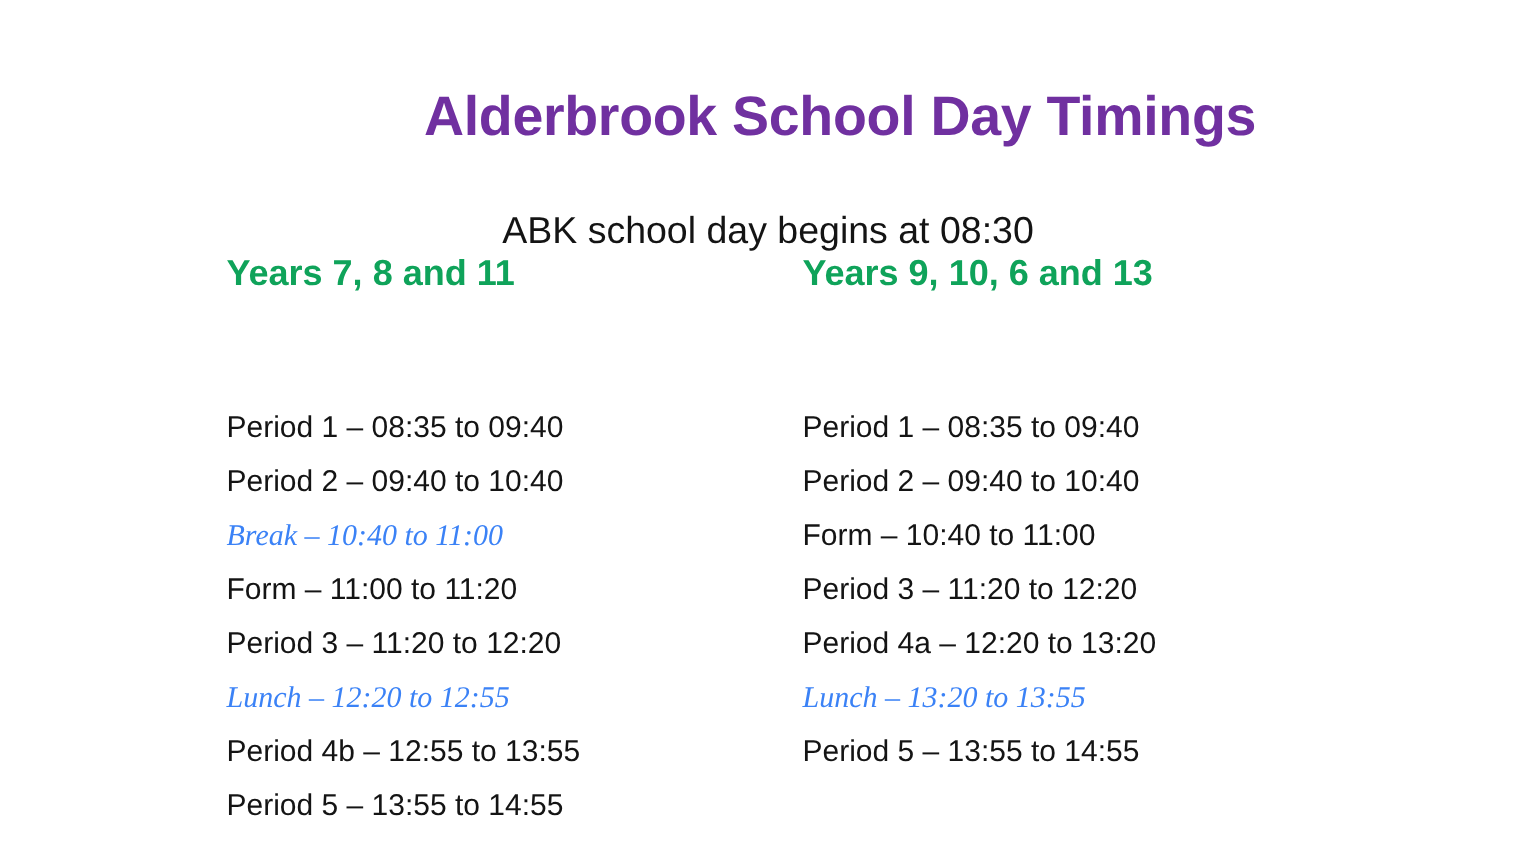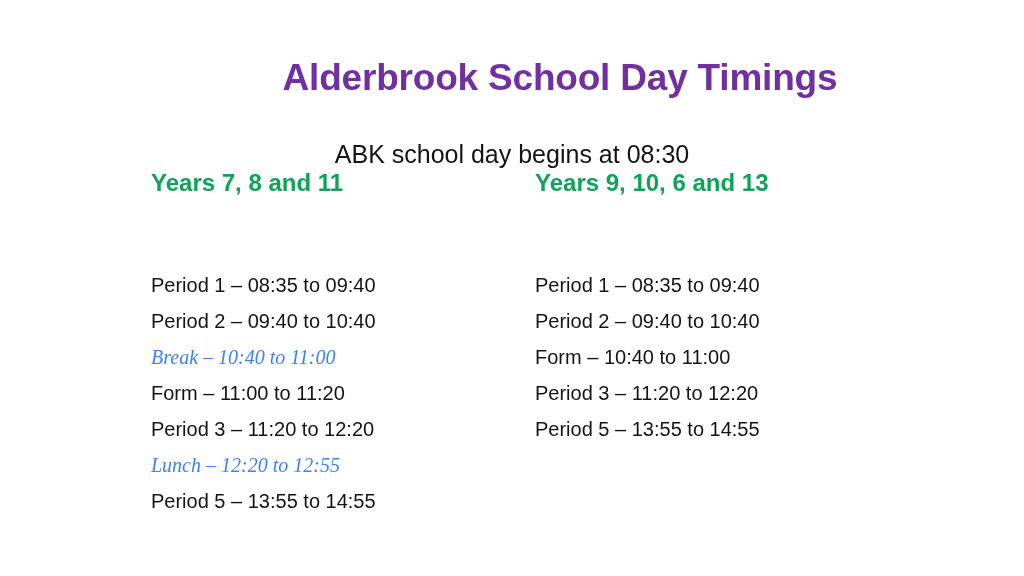--- a/index.html
+++ b/index.html
@@ -102,29 +102,32 @@
 
     <div class="column column-left">
       <div class="column-heading">Years 7, 8 and 11</div>
       <ul class="schedule-list">
         <li class="schedule-row">Period 1 – 08:35 to 09:40</li>
         <li class="schedule-row">Period 2 – 09:40 to 10:40</li>
         <li class="schedule-row accent">Break – 10:40 to 11:00</li>
         <li class="schedule-row">Form – 11:00 to 11:20</li>
         <li class="schedule-row">Period 3 – 11:20 to 12:20</li>
         <li class="schedule-row accent">Lunch – 12:20 to 12:55</li>
+        <li class="schedule-row">Period 4b – 12:55 to 13:55</li>
         <li class="schedule-row">Period 5 – 13:55 to 14:55</li>
       </ul>
     </div>
 
     <div class="column column-right">
       <div class="column-heading">Years 9, 10, 6 and 13</div>
       <ul class="schedule-list">
         <li class="schedule-row">Period 1 – 08:35 to 09:40</li>
         <li class="schedule-row">Period 2 – 09:40 to 10:40</li>
         <li class="schedule-row">Form – 10:40 to 11:00</li>
         <li class="schedule-row">Period 3 – 11:20 to 12:20</li>
+        <li class="schedule-row">Period 4a – 12:20 to 13:20</li>
+        <li class="schedule-row accent">Lunch – 13:20 to 13:55</li>
         <li class="schedule-row">Period 5 – 13:55 to 14:55</li>
       </ul>
     </div>
 
   </div>
 </div>
 
 </body></html>

